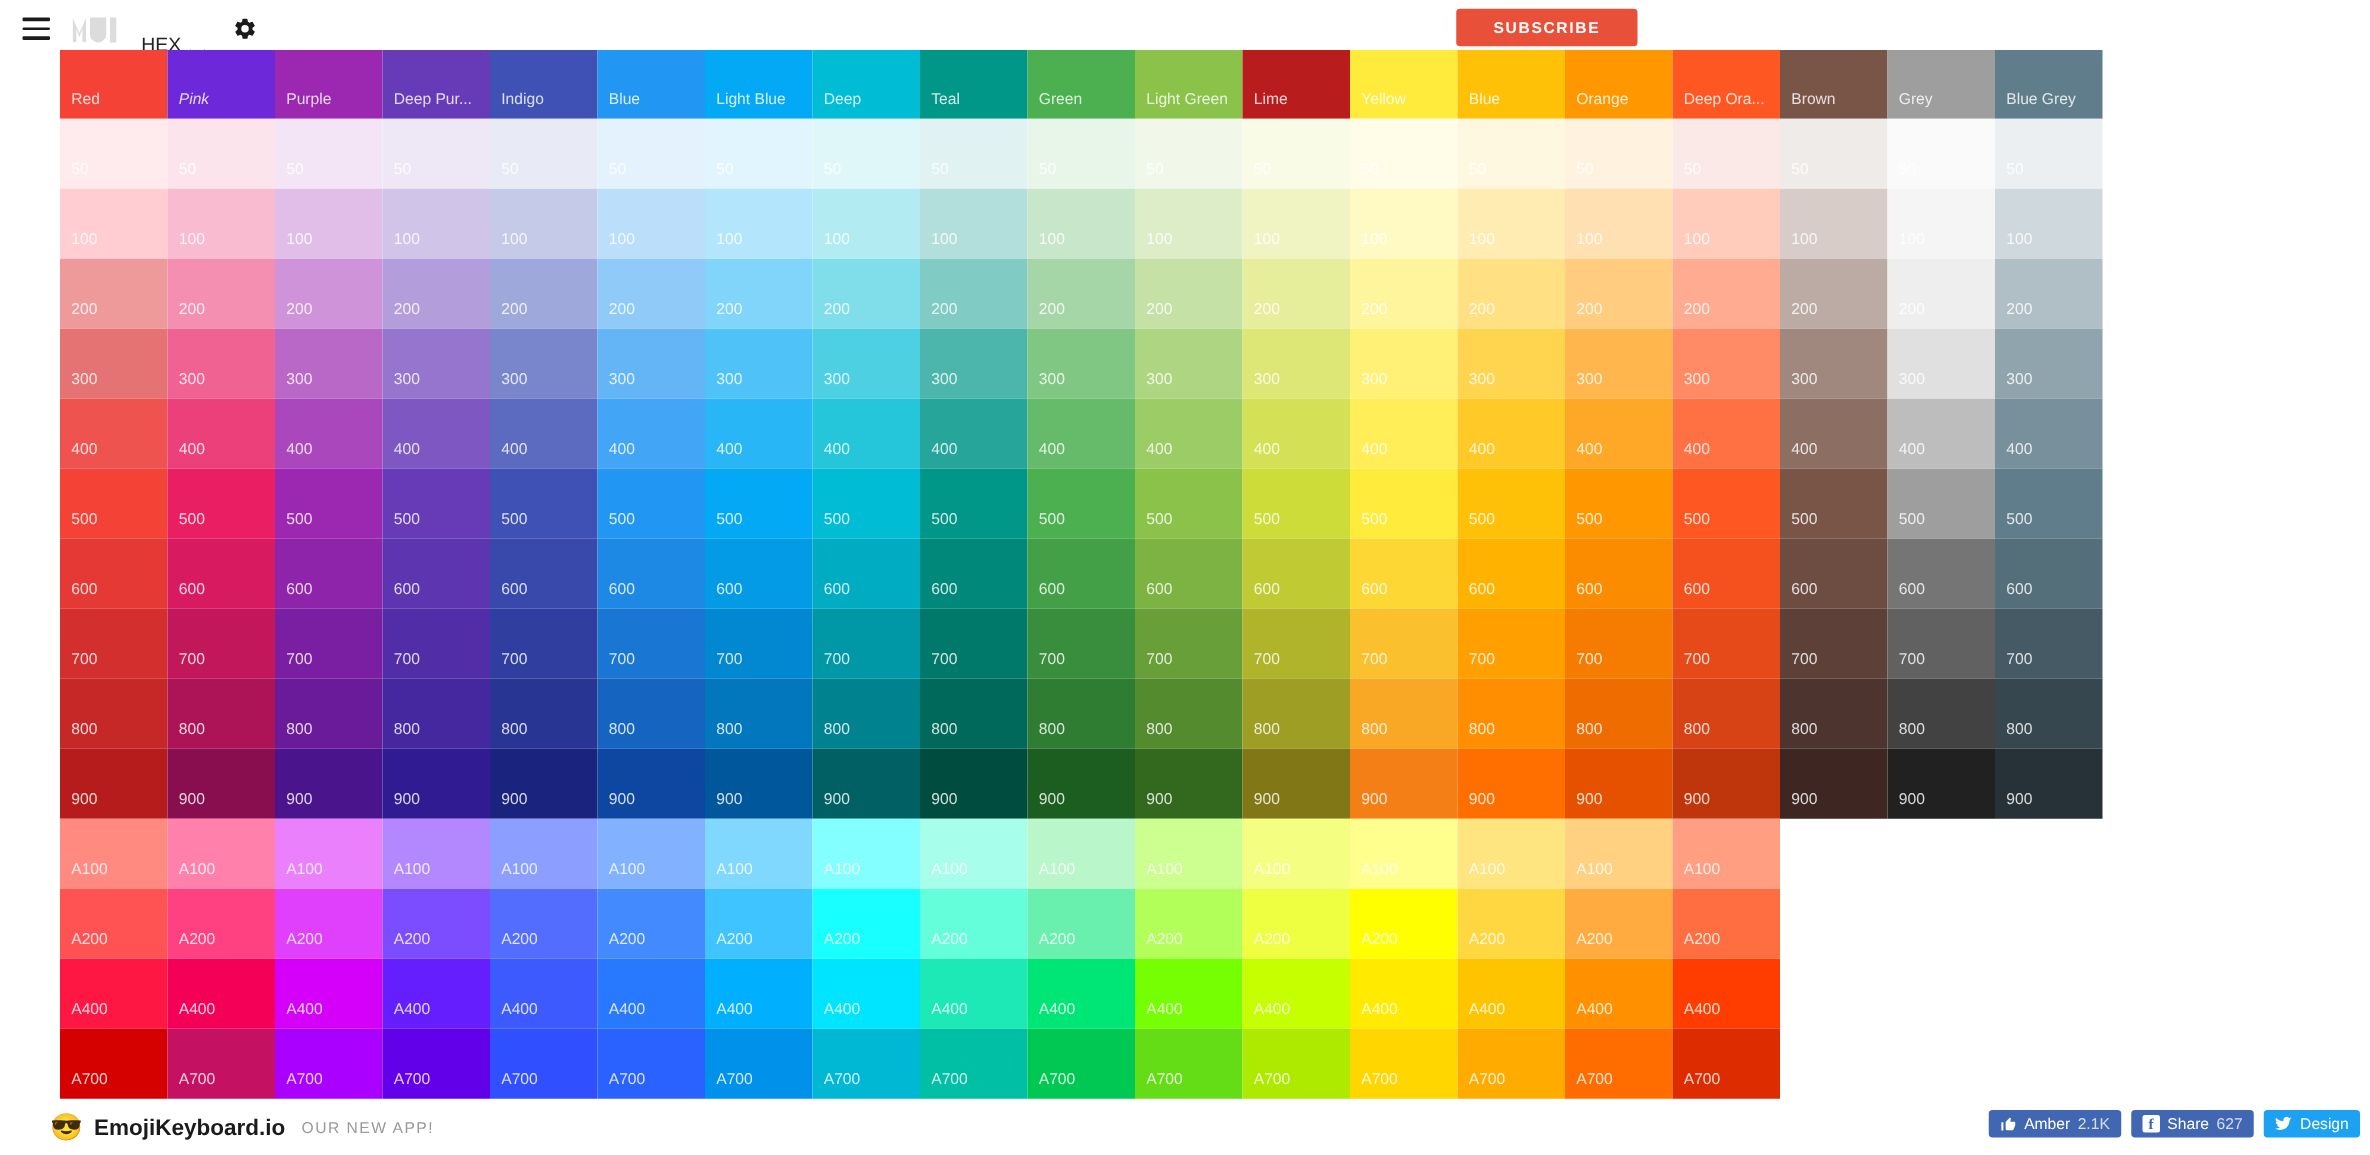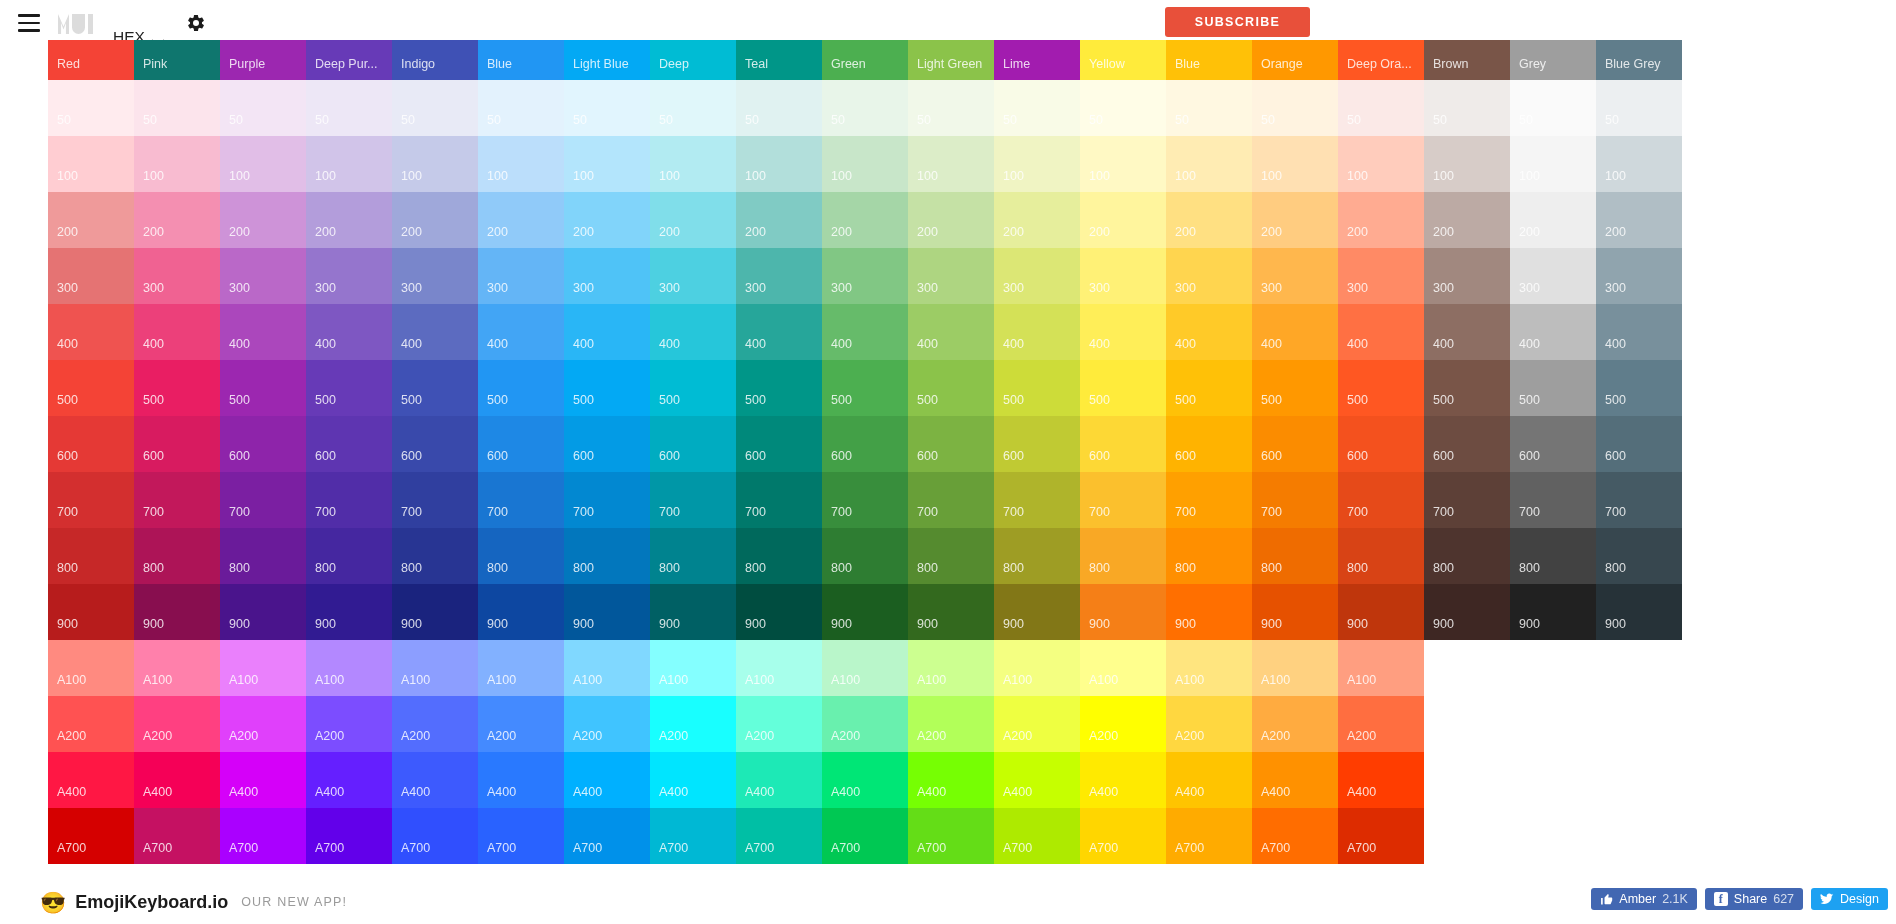--- a/index.html
+++ b/index.html
@@ -54,21 +54,21 @@
 
   
   #palette {
     position: absolute; left: 48px; top: 40px;
   }
   .pal-col { display: inline-block; vertical-align: top; width: 86px; }
   .swatch {
     width: 86px; height: 56px; position: relative;
     cursor: pointer;
   }
-  .swatch-head { height: 40px; }
+  .swatch-head { height: 55px; }
   .swatch-label {
     position: absolute; left: 9px; bottom: 9px;
     font-size: 12.5px; color: rgba(255,255,255,0.82);
     white-space: nowrap; overflow: hidden;
     text-overflow: ellipsis; max-width: 70px;
     pointer-events: none;
   }
   .swatch.blank { background: transparent !important; cursor: default; }
 
   
@@ -146,21 +146,21 @@
       </div><div class="swatch" style="background: rgb(183, 28, 28);">
         <span class="swatch-label">900</span>
       </div><div class="swatch" style="background: rgb(255, 138, 128);">
         <span class="swatch-label">A100</span>
       </div><div class="swatch" style="background: rgb(255, 82, 82);">
         <span class="swatch-label">A200</span>
       </div><div class="swatch" style="background: rgb(255, 23, 68);">
         <span class="swatch-label">A400</span>
       </div><div class="swatch" style="background: rgb(213, 0, 0);">
         <span class="swatch-label">A700</span>
-      </div></div><div class="pal-col"><div class="swatch swatch-head" style="background: #0f766e;">
+      </div></div><div class="pal-col"><div class="swatch swatch-head" style="background: #6d28d9; font-style: italic;">
         <span class="swatch-label">Pink</span>
       </div><div class="swatch" style="background: rgb(252, 228, 236);">
         <span class="swatch-label">50</span>
       </div><div class="swatch" style="background: rgb(248, 187, 208);">
         <span class="swatch-label">100</span>
       </div><div class="swatch" style="background: rgb(244, 143, 177);">
         <span class="swatch-label">200</span>
       </div><div class="swatch" style="background: rgb(240, 98, 146);">
         <span class="swatch-label">300</span>
       </div><div class="swatch" style="background: rgb(236, 64, 122);">
@@ -446,21 +446,21 @@
       </div><div class="swatch" style="background: rgb(51, 105, 30);">
         <span class="swatch-label">900</span>
       </div><div class="swatch" style="background: rgb(204, 255, 144);">
         <span class="swatch-label">A100</span>
       </div><div class="swatch" style="background: rgb(178, 255, 89);">
         <span class="swatch-label">A200</span>
       </div><div class="swatch" style="background: rgb(118, 255, 3);">
         <span class="swatch-label">A400</span>
       </div><div class="swatch" style="background: rgb(100, 221, 23);">
         <span class="swatch-label">A700</span>
-      </div></div><div class="pal-col"><div class="swatch swatch-head" style="background: #a21caf;">
+      </div></div><div class="pal-col"><div class="swatch swatch-head" style="background: #b91c1c;">
         <span class="swatch-label">Lime</span>
       </div><div class="swatch" style="background: rgb(249, 251, 231);">
         <span class="swatch-label">50</span>
       </div><div class="swatch" style="background: rgb(240, 244, 195);">
         <span class="swatch-label">100</span>
       </div><div class="swatch" style="background: rgb(230, 238, 156);">
         <span class="swatch-label">200</span>
       </div><div class="swatch" style="background: rgb(220, 231, 117);">
         <span class="swatch-label">300</span>
       </div><div class="swatch" style="background: rgb(212, 225, 87);">

